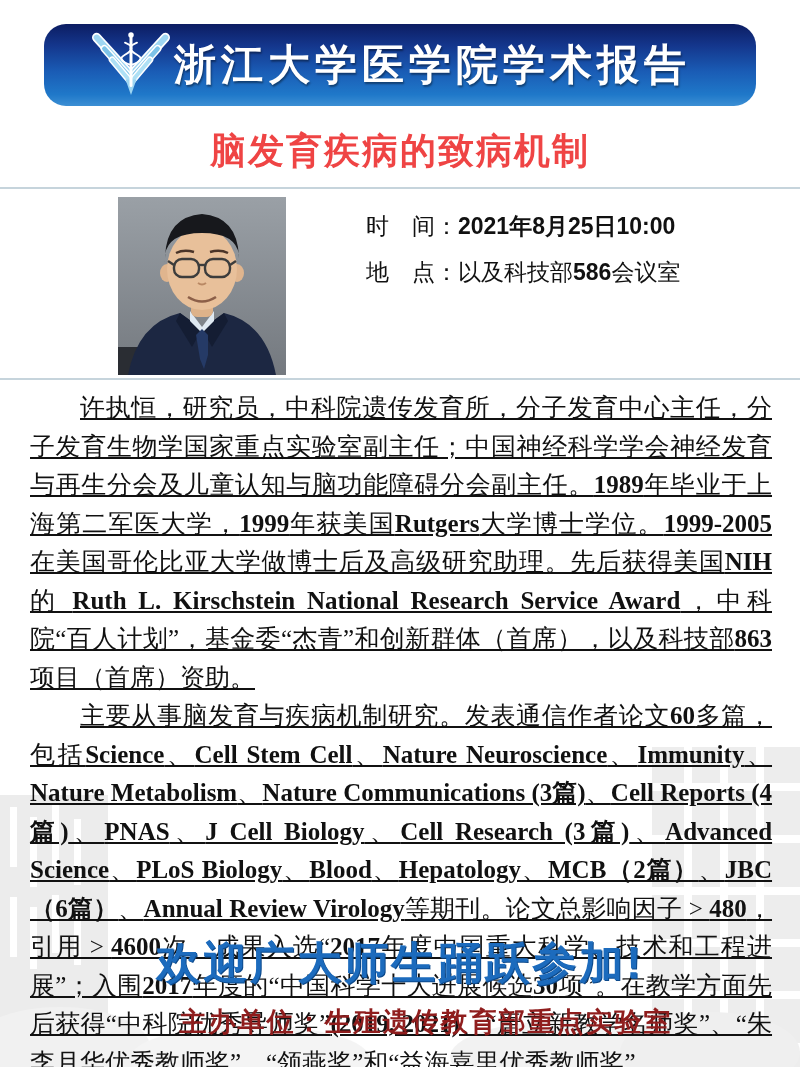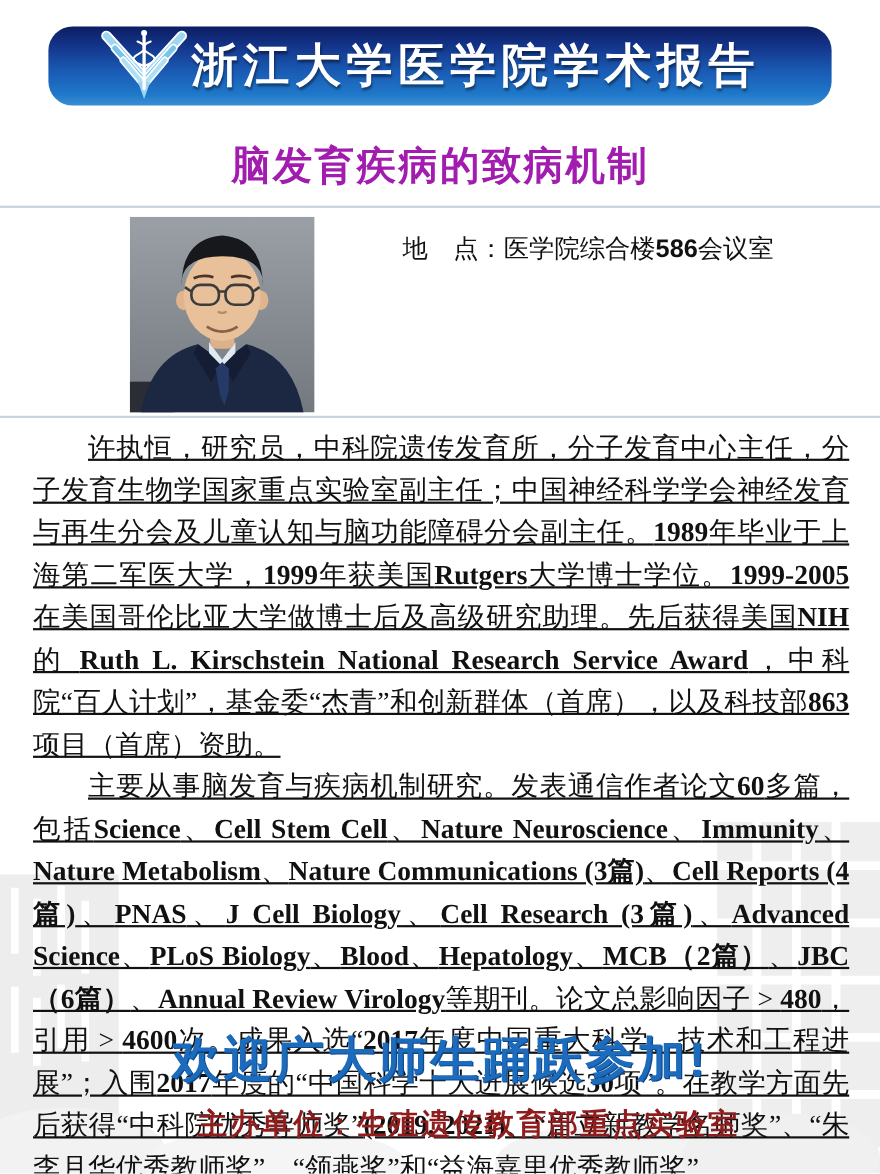--- a/index.html
+++ b/index.html
@@ -1,29 +1,29 @@
 <!DOCTYPE html>
 <html><head>
 <meta charset="utf-8">
 <style>
   html,body{margin:0;padding:0;background:#ffffff;}
   .poster{position:relative;width:800px;height:1067px;background:#ffffff;overflow:hidden;
           font-family:"Liberation Serif","DejaVu Serif",serif;color:#111;}
   .layer{position:absolute;z-index:1;}
   
-  .banner{left:44px;top:24px;width:712px;height:72px;border-radius:22px;
+  .banner{left:44px;top:24px;width:712px;height:82px;border-radius:22px;
           background:linear-gradient(180deg,#0c1d62 0%,#14368c 26%,#1a5cb5 58%,#1f78c9 86%,#3c8fd4 100%);
           display:flex;align-items:center;}
   .banner-logo{margin-left:44px;width:86px;height:72px;flex:0 0 auto;}
   .banner-title{flex:1;text-align:center;padding-right:70px;color:#ffffff;
           font-family:"Liberation Sans","DejaVu Sans",sans-serif;font-weight:bold;
           font-size:42px;letter-spacing:5px;text-shadow:1px 2px 2px rgba(0,0,0,.4);white-space:nowrap;}
   
   .lecture-title{left:0;top:127px;width:800px;text-align:center;margin:0;
-          font-size:36px;font-weight:bold;color:#a21caf;letter-spacing:2px;}
+          font-size:36px;font-weight:bold;color:#ef4444;letter-spacing:2px;}
   .divider{left:0;width:800px;height:2px;background:#c6d4dc;}
   .div1{top:187px;} .div2{top:378px;}
   
   .photo{left:118px;top:197px;width:168px;height:178px;}
   .info{left:366px;top:203px;width:410px;font-family:"Liberation Sans","DejaVu Sans",sans-serif;font-size:23px;}
   .info-row{height:46px;line-height:46px;white-space:nowrap;}
   .info-label{display:inline-block;}
   
   .bio{left:30px;top:389px;width:742px;font-size:25px;line-height:38.5px;text-align:justify;}
   .bio p{margin:0;text-indent:2em;text-decoration:underline;}
@@ -124,21 +124,24 @@
       <line x1="81" y1="68" x2="87" y2="68"></line>
       <line x1="56" y1="68" x2="50" y2="64"></line>
         <line x1="112" y1="68" x2="118" y2="64"></line>
     </g>
     <path d="M80 86 Q84 89 88 86" stroke="#b98864" stroke-width="2" fill="none"></path>
     <path d="M70 100 Q84 109 98 100" stroke="#8c5f48" stroke-width="2.5" fill="none"></path>
   </svg>
 
   <div class="layer info">
     <div class="info-row">
-      <span class="info-label">地　点：</span><span><span>医学院综合楼</span><span class="b">586</span><span>会议室</span></span>
+      <span class="info-label">时　间：</span><span><span class="b">2021年8月25日10:00</span></span>
+    </div>
+    <div class="info-row">
+      <span class="info-label">地　点：</span><span><span>以及科技部</span><span class="b">586</span><span>会议室</span></span>
     </div>
   </div>
 
   <div class="layer divider div2"></div>
 
   <div class="layer bio">
     <p><span>许执恒，研究员，中科院遗传发育所，分子发育中心主任，分子发育生物学国家重点实验室副主任；中国神经科学学会神经发育与再生分会及儿童认知与脑功能障碍分会副主任。</span><span class="b">1989</span><span>年毕业于上海第二军医大学，</span><span class="b">1999</span><span>年获美国</span><span class="b">Rutgers</span><span>大学博士学位。</span><span class="b">1999-2005</span><span>在美国哥伦比亚大学做博士后及高级研究助理。先后获得美国</span><span class="b">NIH</span><span>的 </span><span class="b">Ruth L. Kirschstein National Research Service Award</span><span>，中科院“百人计划”，基金委“杰青”和创新群体（首席），以及科技部</span><span class="b">863</span><span>项目（首席）资助。</span></p>
     <p><span>主要从事脑发育与疾病机制研究。发表通信作者论文</span><span class="b">60</span><span>多篇，包括</span><span class="b">Science</span><span>、</span><span class="b">Cell Stem Cell</span><span>、</span><span class="b">Nature Neuroscience</span><span>、</span><span class="b">Immunity</span><span>、</span><span class="b">Nature Metabolism</span><span>、</span><span class="b">Nature Communications (3篇)</span><span>、</span><span class="b">Cell Reports (4篇)</span><span>、</span><span class="b">PNAS</span><span>、</span><span class="b">J Cell Biology</span><span>、</span><span class="b">Cell Research (3篇)</span><span>、</span><span class="b">Advanced Science</span><span>、</span><span class="b">PLoS Biology</span><span>、</span><span class="b">Blood</span><span>、</span><span class="b">Hepatology</span><span>、</span><span class="b">MCB（2篇）</span><span>、</span><span class="b">JBC（6篇）</span><span>、</span><span class="b">Annual Review Virology</span><span>等期刊。论文总影响因子 &gt; </span><span class="b">480</span><span>，引用 &gt; </span><span class="b">4600</span><span>次。成果入选“</span><span class="b">2017</span><span>年度中国重大科学、技术和工程进展”；入围</span><span class="b">2017</span><span>年度的“中国科学十大进展候选</span><span class="b">30</span><span>项”。在教学方面先后获得“中科院优秀导师奖”</span><span class="b">(2019, 2021)</span><span>、“唐立新教学名师奖”、“朱李月华优秀教师奖”、“领燕奖”和“益海嘉里优秀教师奖”。</span></p>
   </div>
 

